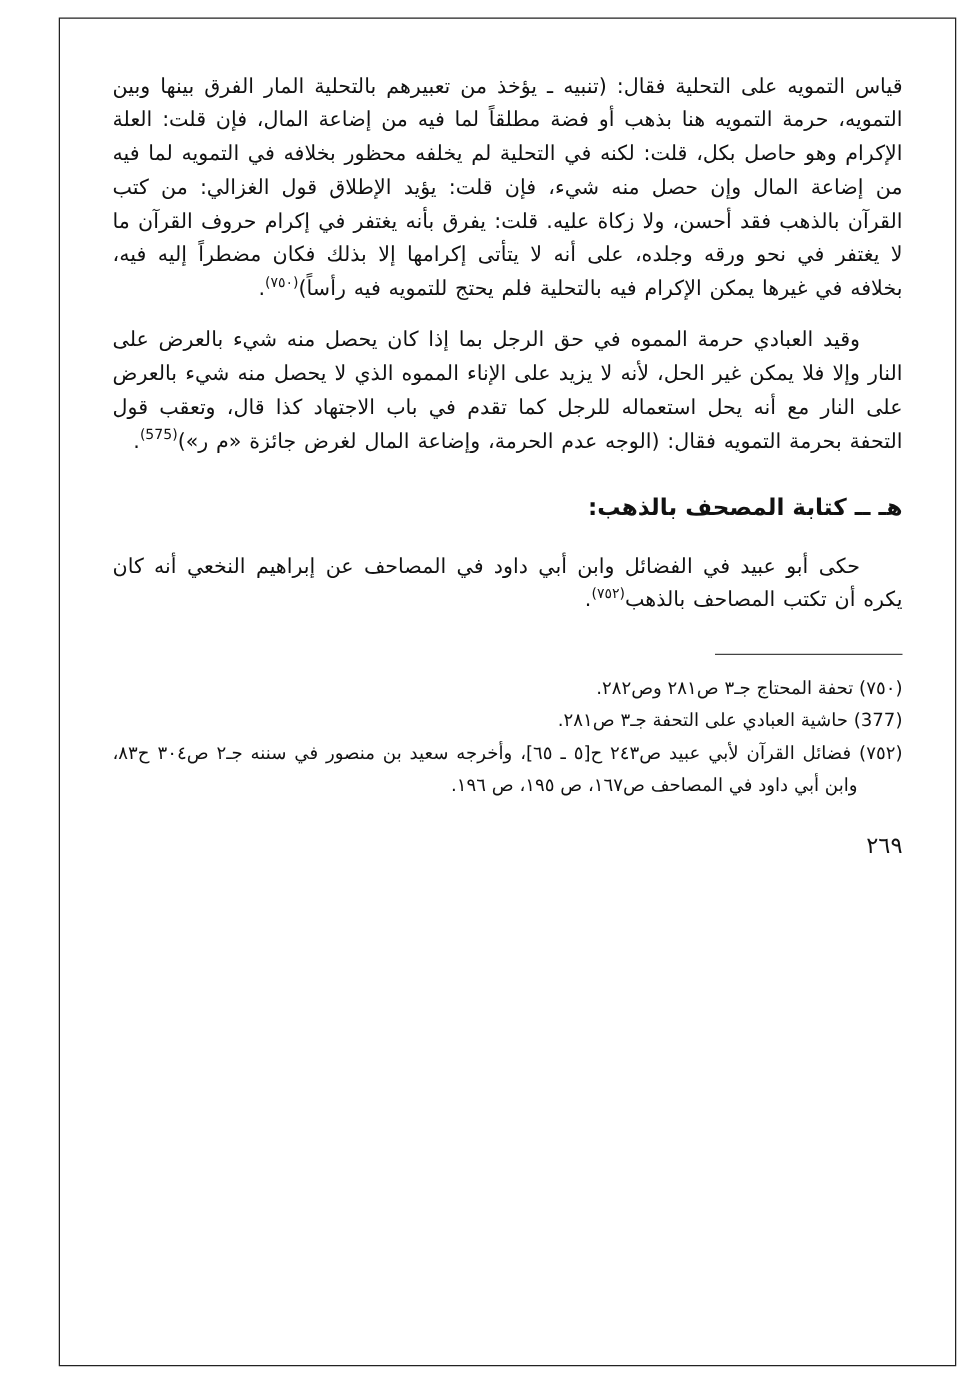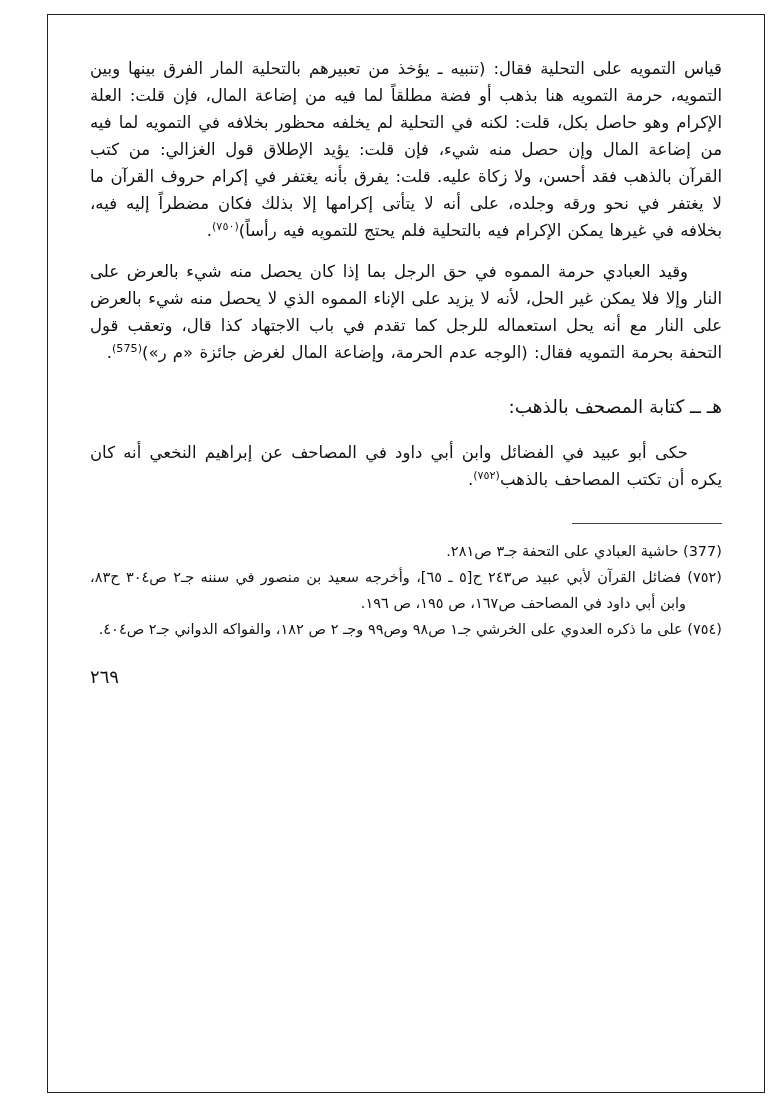--- a/index.html
+++ b/index.html
@@ -43,42 +43,42 @@
     text-indent: 0;
   }
   .fnref {
     font-size: 0.68em;
     vertical-align: super;
     line-height: 0;
     letter-spacing: -0.5px;
   }
   .heading {
     font-size: 18.5px;
-    font-weight: normal;
+    font-weight: bold;
     margin: 30px 0 22px 0;
     text-align: right;
   }
   .fn-sep {
     width: 150px;
     border: 0;
     border-top: 1px solid #444444;
     margin: 30px 0 14px 0; 
     height: 0;
   }
   .footnotes {
     font-size: 14.5px;
     line-height: 26px;
   }
   .fn {
     margin: 0;
     padding-right: 36px;
     text-indent: -36px; 
   }
   .page-number {
-    text-align: left;
+    text-align: right;
     font-size: 18px;
     margin-top: 24px;
     letter-spacing: 2px;
   }
 </style>
 </head>
 <body>
 
 <div class="frame">
   <div class="content">
@@ -88,21 +88,21 @@
     <p class="para"><span>وقيد العبادي حرمة المموه في حق الرجل بما إذا كان يحصل منه شيء بالعرض على النار وإلا فلا يمكن غير الحل، لأنه لا يزيد على الإناء المموه الذي لا يحصل منه شيء بالعرض على النار مع أنه يحل استعماله للرجل كما تقدم في باب الاجتهاد كذا قال، وتعقب قول التحفة بحرمة التمويه فقال: (الوجه عدم الحرمة، وإضاعة المال لغرض جائزة «م ر»)</span><sup class="fnref">(575)</sup><span>.</span></p>
 
     <h2 class="heading">هـ ــ كتابة المصحف بالذهب:</h2>
 
     <p class="para"><span>حكى أبو عبيد في الفضائل وابن أبي داود في المصاحف عن إبراهيم النخعي أنه كان يكره أن تكتب المصاحف بالذهب</span><sup class="fnref">(٧٥٢)</sup><span>.</span></p>
 
 
     <hr class="fn-sep">
 
     <div class="footnotes">
+      <p class="fn">(٧٥٠) تحفة المحتاج جـ٣ ص٢٨١ وص٢٨٢.</p>
       <p class="fn">(377) حاشية العبادي على التحفة جـ٣ ص٢٨١.</p>
       <p class="fn">(٧٥٢) فضائل القرآن لأبي عبيد ص٢٤٣ ح[٥ ـ ٦٥]، وأخرجه سعيد بن منصور في سننه جـ٢ ص٣٠٤ ح٨٣، وابن أبي داود في المصاحف ص١٦٧، ص ١٩٥، ص ١٩٦.</p>
-      <p class="fn">(٧٥٤) على ما ذكره العدوي على الخرشي جـ١ ص٩٨ وص٩٩ وجـ ٢ ص ١٨٢، والفواكه الدواني جـ٢ ص٤٠٤.</p>
     </div>
 
     <div class="page-number">٢٦٩</div>
 
   </div>
 </div>
 
 </body></html>

